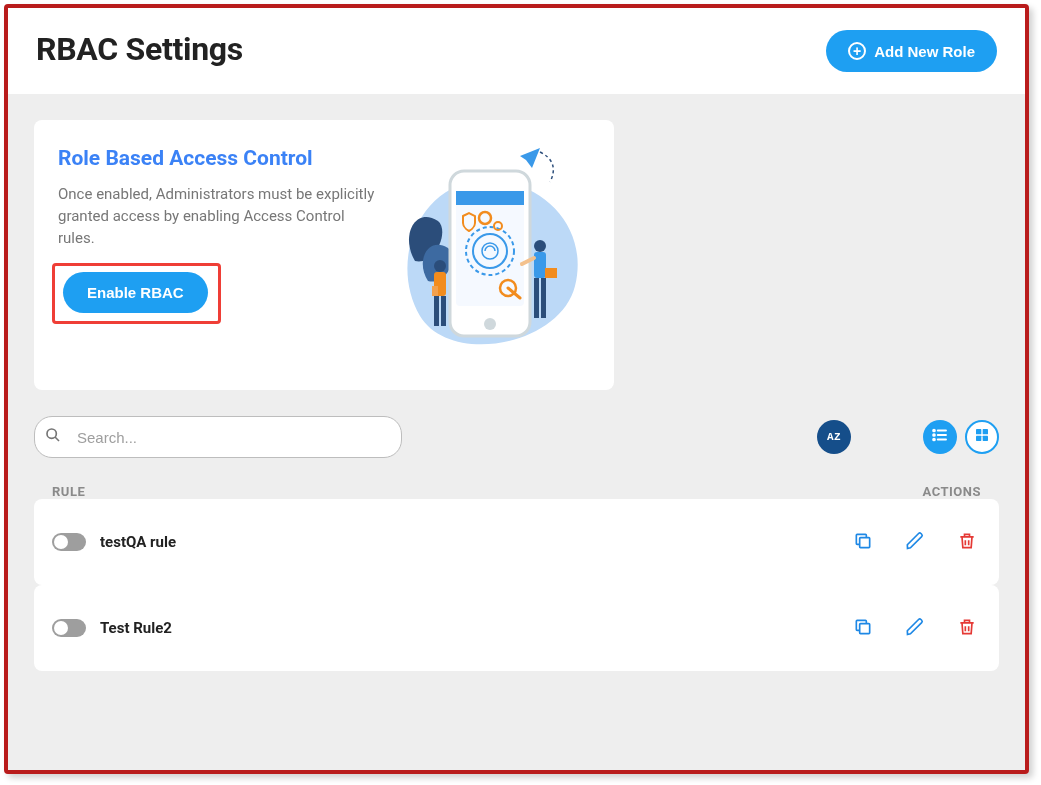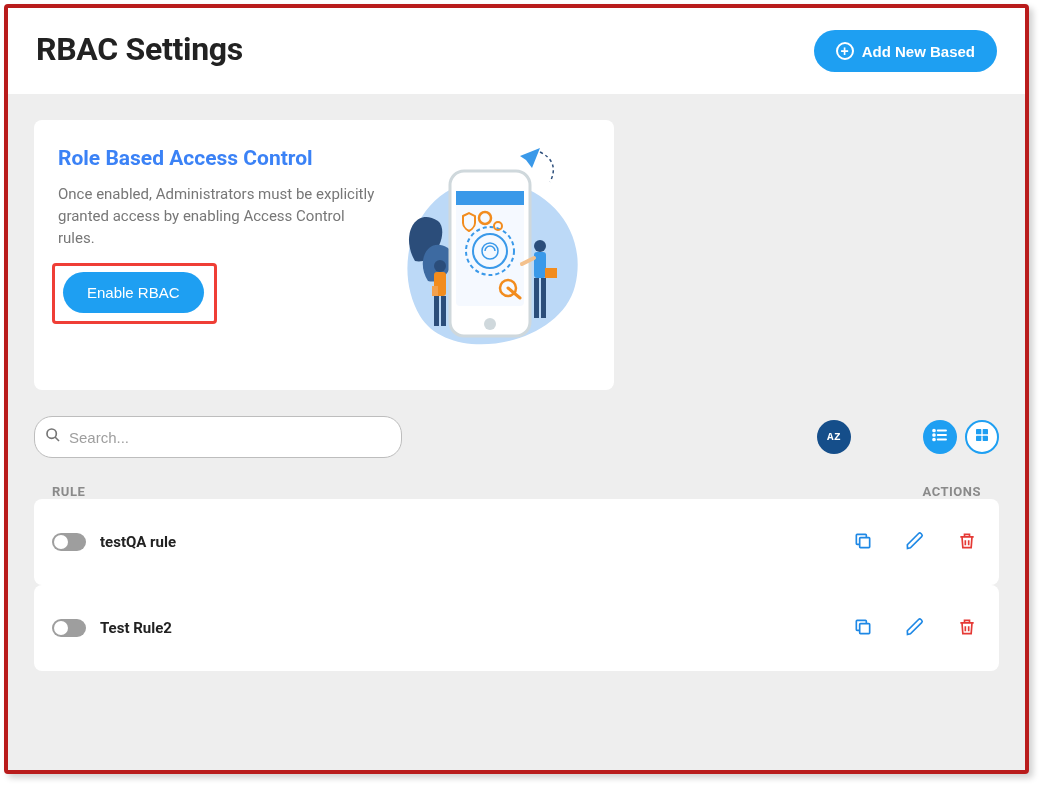--- a/index.html
+++ b/index.html
@@ -109,21 +109,21 @@
     margin-top: 4px;
     margin-left: -6px;
   }
   .btn-enable {
     background: #1e9ff2;
     color: #fff;
     border: none;
     border-radius: 22px;
     padding: 12px 24px;
     font-size: 15px;
-    font-weight: 400;
+    font-weight: 700;
     cursor: pointer;
   }
 
   .card-illustration {
     width: 200px;
     height: 220px;
     position: relative;
     flex-shrink: 0;
   }
   .card-illustration svg { width: 100%; height: 100%; }
@@ -136,21 +136,21 @@
   }
   .search {
     width: 368px;
     height: 42px;
     border: 1px solid #bdbdbd;
     border-radius: 18px;
     background: #fff;
     display: flex;
     align-items: center;
     padding: 0 10px;
-    gap: 8px;
+    gap: 16px;
   }
   .search input {
     border: none;
     outline: none;
     flex: 1;
     font-size: 15px;
     color: #333;
     background: transparent;
   }
   .search input::placeholder { color: #9e9e9e; }
@@ -263,21 +263,21 @@
 <body>
 
 <div class="page">
 
   <div class="header">
     <div class="header-left">
       <div class="page-title">RBAC Settings</div>
     </div>
     <button class="btn-primary">
       <span class="plus-icon">+</span>
-      <span>Add New Based</span>
+      <span>Add New Role</span>
     </button>
   </div>
 
   <div class="body">
 
     <div class="card">
       <div class="card-text">
         <div class="card-title">Role Based Access Control</div>
         <div class="card-desc2">Once enabled, Administrators must be explicitly granted access by enabling Access Control rules.</div>
         <div class="enable-wrap">

